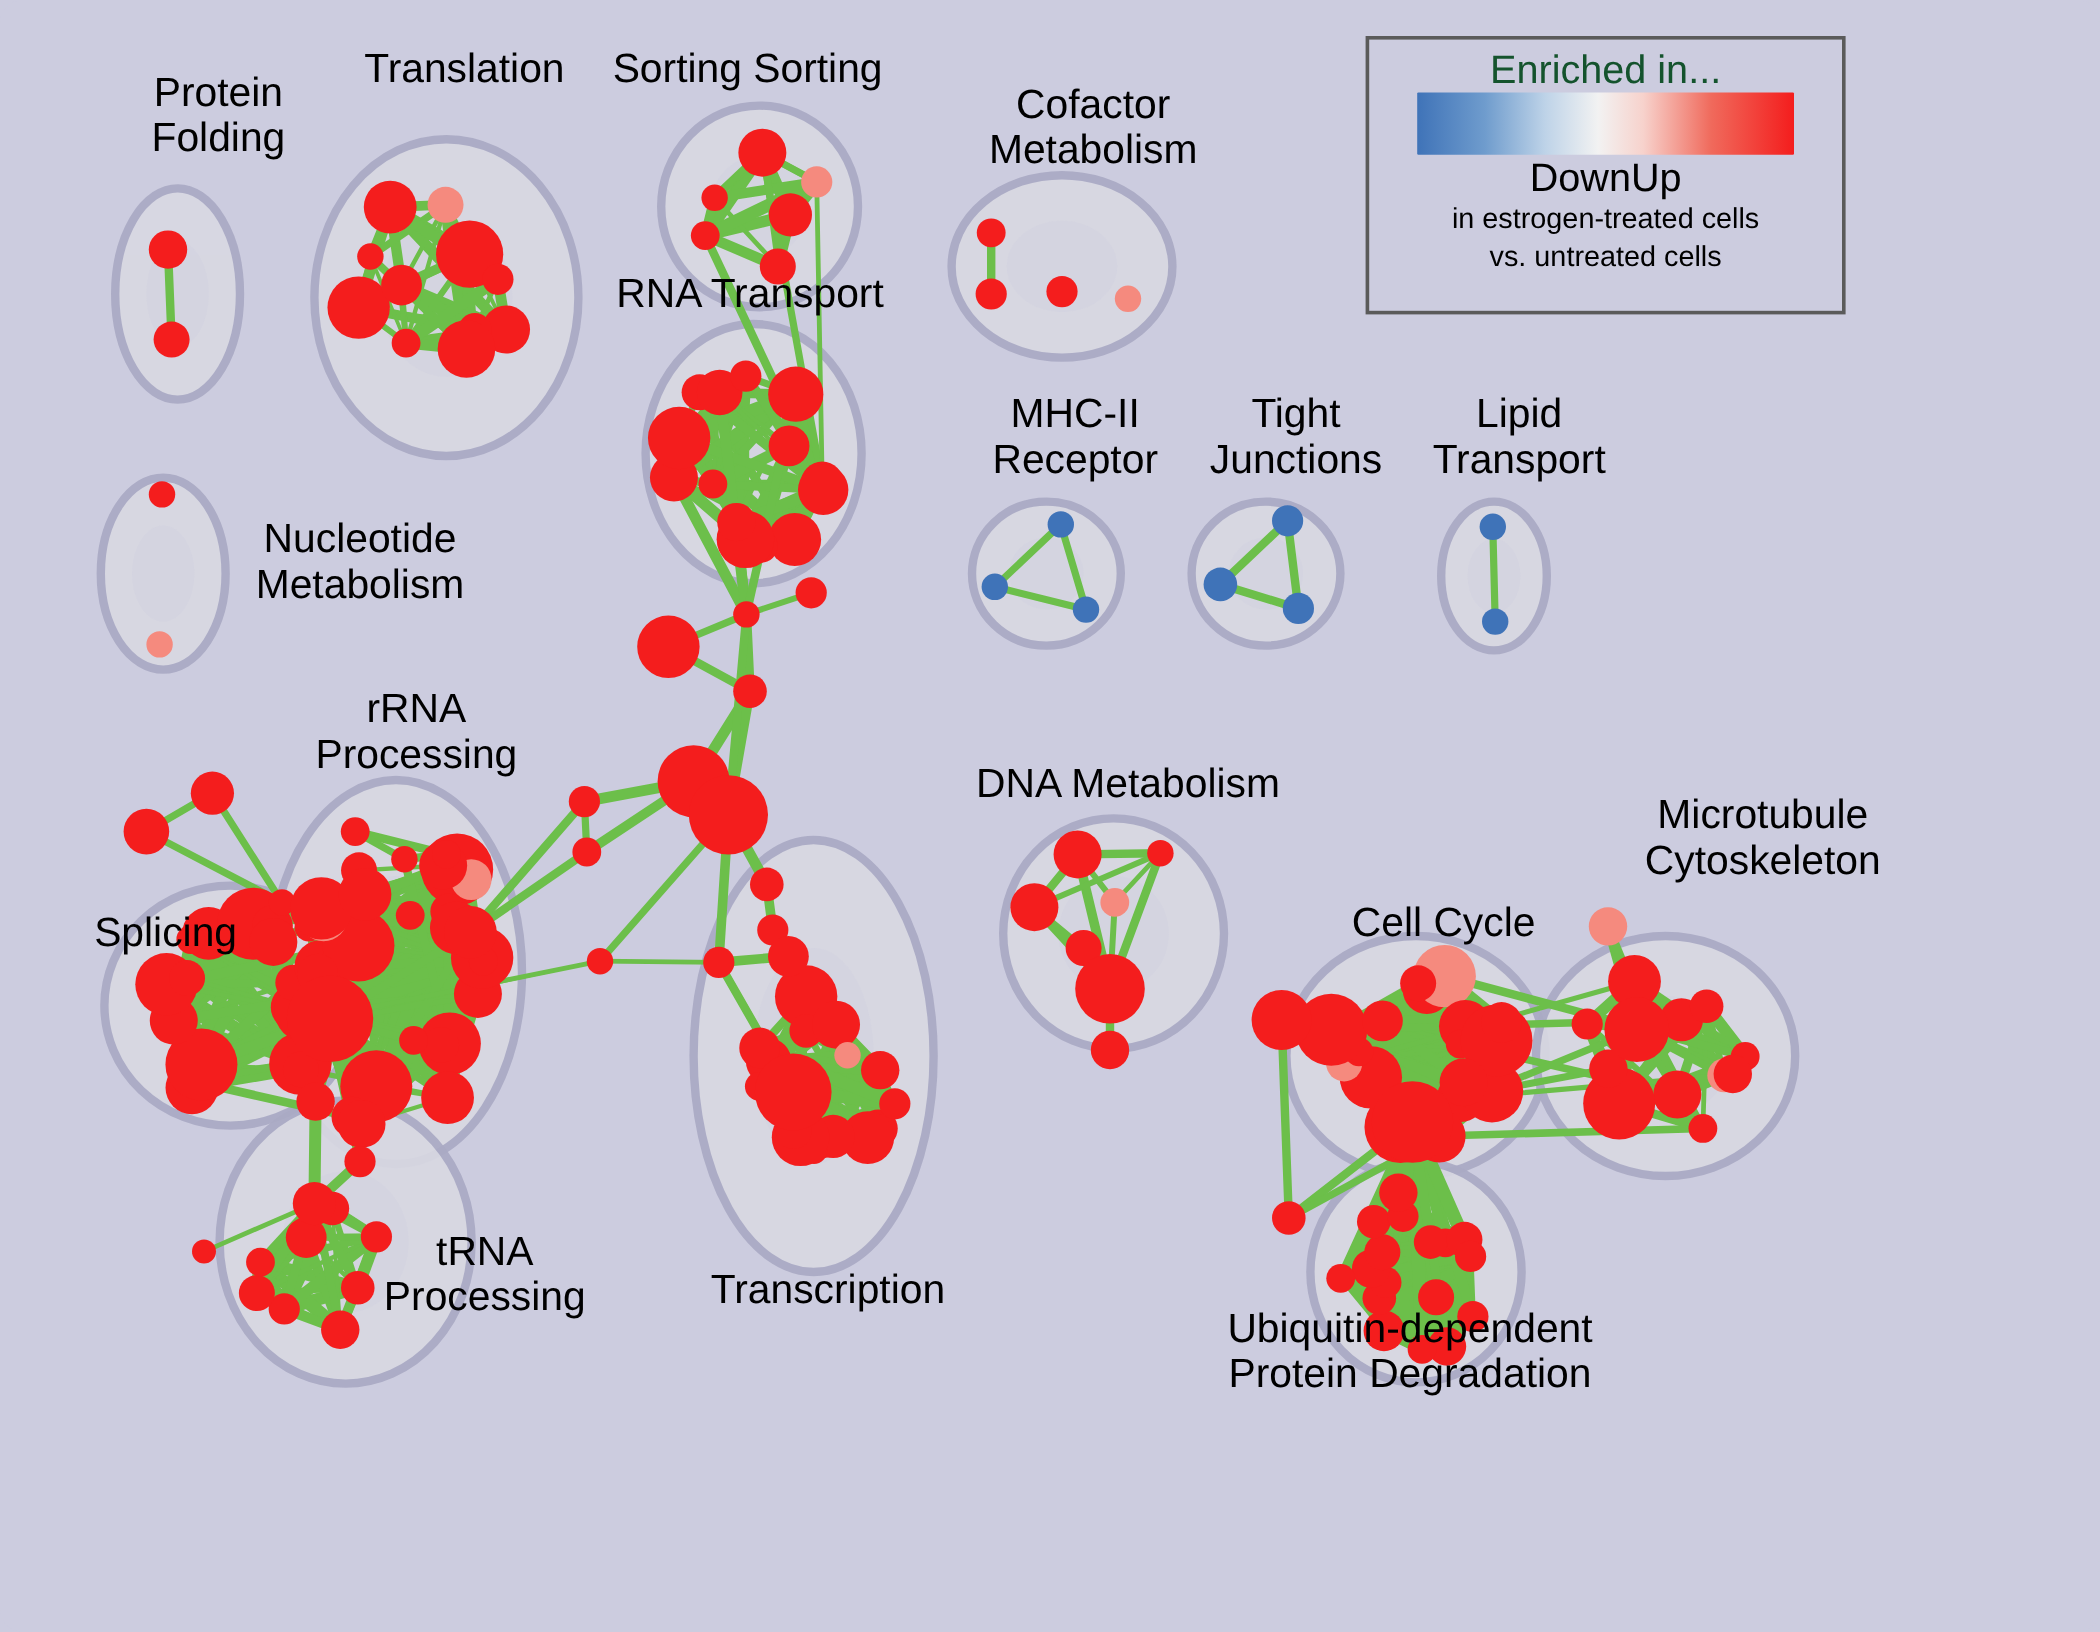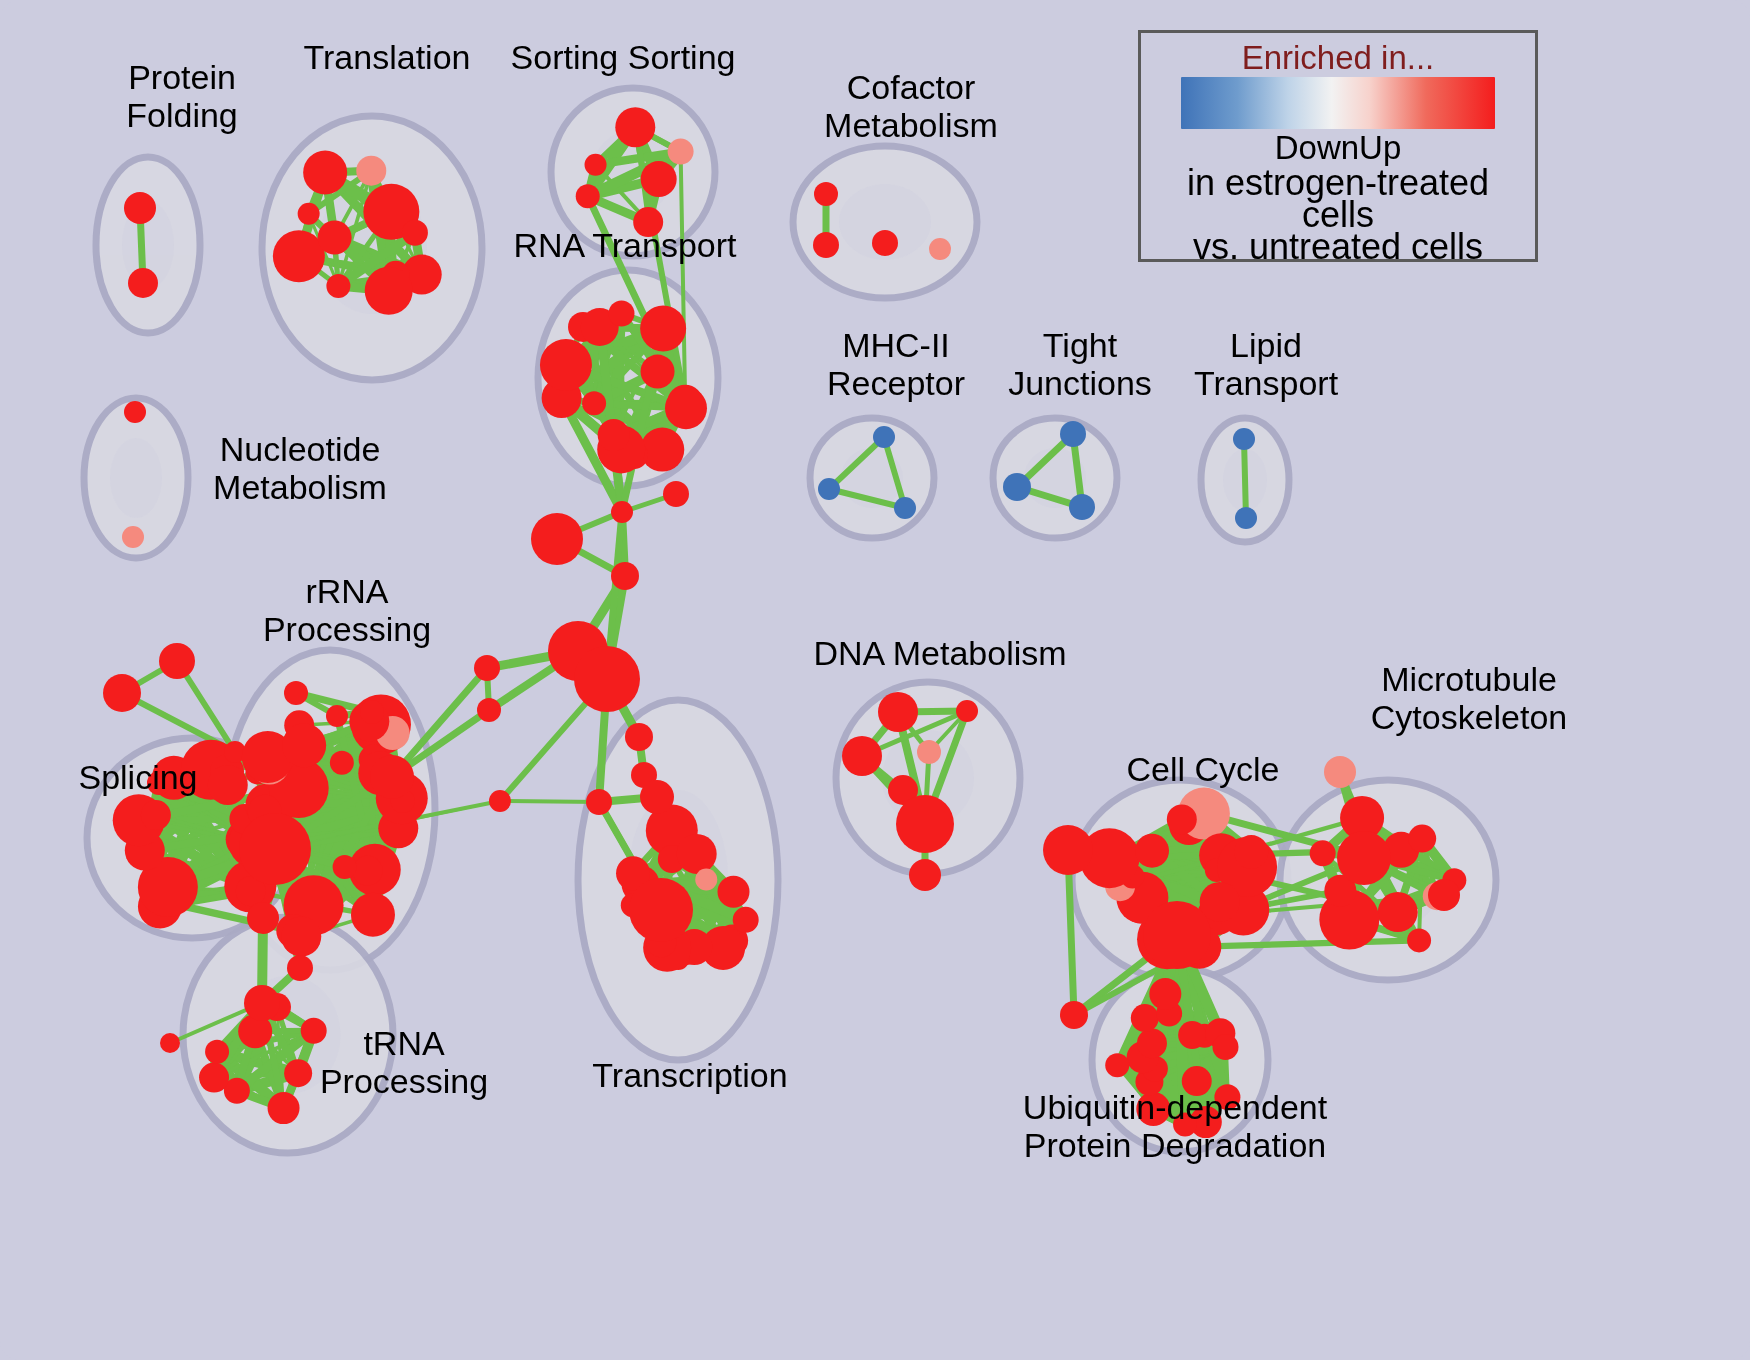--- a/index.html
+++ b/index.html
@@ -1,25 +1,25 @@
 <!DOCTYPE html>
 <html><head>
 <meta charset="utf-8">
 <style>
   html,body{margin:0;padding:0;background:#ccccdf;}
   body{font-family:"Liberation Sans", sans-serif;}
   #stage{position:relative;width:1750px;height:1360px;background:#ccccdf;overflow:hidden;border-radius:19px;}
   #net{position:absolute;left:0;top:0;width:1750px;height:1360px;}
   .label{position:absolute;color:#000;font-size:34px;line-height:38px;font-weight:400;white-space:pre;text-align:center;}
   #legend{position:absolute;box-sizing:border-box;border:3px solid #5a5a5a;background:#ccccdf;}
-  #legend .ltitle{font-size:33px;text-align:center;color:#7f1d1d;}
+  #legend .ltitle{font-size:33px;text-align:center;color:#14532d;}
   #legend .lbar{height:52px;border-radius:1px;
      background:linear-gradient(to right,#3f73b8 0%,#6f9ccd 18%,#bed3e8 34%,#f2f2f2 48%,#f7d2cc 60%,#f06a5c 78%,#f41d1d 100%);}
   #legend .lends{display:flex;justify-content:center;font-size:33px;color:#000;}
-  #legend .lsub{font-size:36px;text-align:center;color:#000;line-height:32px;}
+  #legend .lsub{font-size:24px;text-align:center;color:#000;line-height:32px;}
 </style>
 </head>
 <body>
 
 <div id="stage">
   <svg id="net" viewBox="0 0 1750 1360">
       <g>
         <ellipse cx="148" cy="245" rx="52" ry="88" fill="#d8d8e2" stroke="#aaaac4" stroke-width="7" opacity="0.92"></ellipse>
         <ellipse cx="148" cy="245" rx="26" ry="44" fill="#d2d2e0" opacity="0.55"></ellipse>
         <ellipse cx="372" cy="248" rx="110" ry="132" fill="#d8d8e2" stroke="#aaaac4" stroke-width="7" opacity="0.92"></ellipse>

